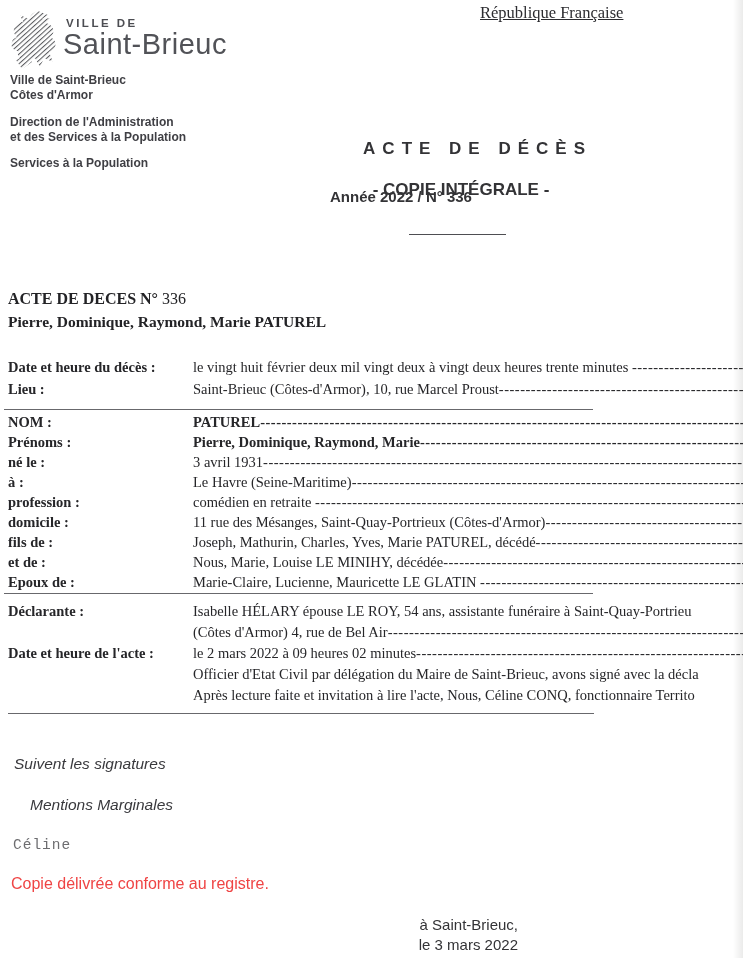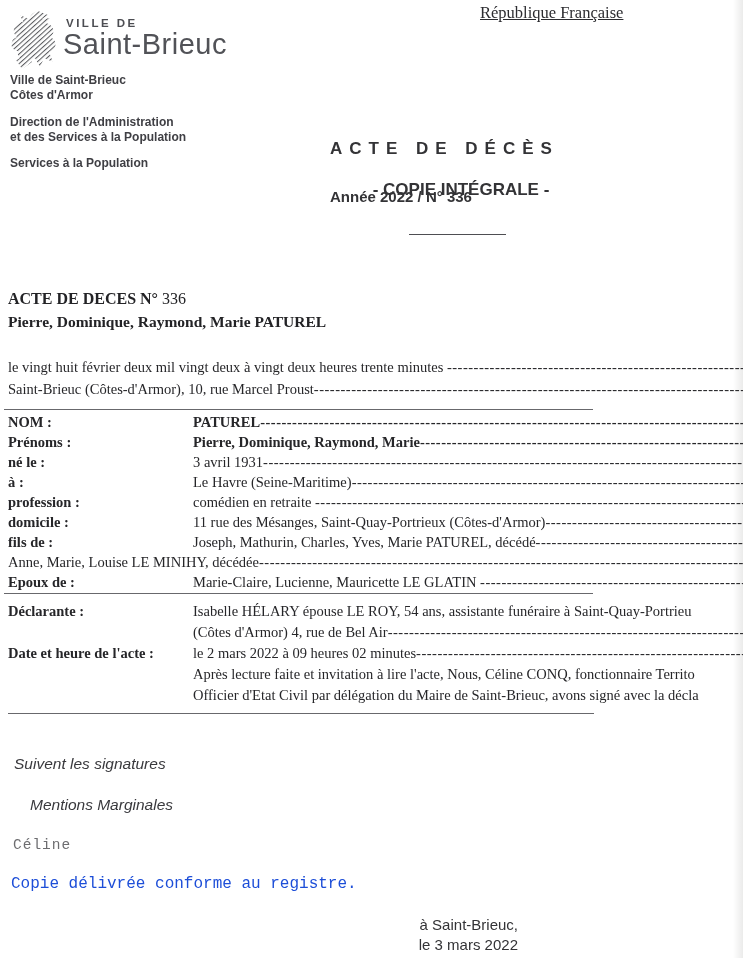--- a/index.html
+++ b/index.html
@@ -31,21 +31,21 @@
   .lh-dept { top:115px; }
   .lh-serv { top:156px; }
 
   
   .republic {
     left:480px; top:3px;
     font-family:"Liberation Serif", serif;
     font-size:16.5px; color:#2c2c30;text-decoration:underline;
   }
   .doc-title {
-    left:330px; top:139px; width:262px; text-align:left;
+    left:330px; top:139px; width:262px; text-align:right;
     font-size:17px; font-weight:bold; letter-spacing:7px; color:#333336;
   }
   .copy-label { left:330px; top:180px; width:262px; text-align:center;
     font-size:17px; font-weight:bold; color:#333336; }
   .year-line  { left:330px; top:188px; width:262px; 
     font-size:15px; font-weight:bold; color:#333336; }
   .short-rule { left:409px; top:234px; width:97px; border-top:1.6px solid #4e4e52; }
   .act-heading { left:8px; top:290px; font-family:"Liberation Serif", serif;
     font-size:16px; color:#232326; }
   .act-heading b { font-weight:bold; }
@@ -66,21 +66,21 @@
   .rule { border-top:1.6px solid #68686c; height:0; }
   .rule-1 { left:4px; top:409px; width:589px; }
   .rule-2 { left:4px; top:593px; width:589px; }
   .rule-3 { left:8px; top:713px; width:586px; }
 
   
   .sig-note   { left:14px; top:755px; font-size:15.5px; font-style:italic; color:#39393d; }
   .mentions   { left:14px; top:796px; font-size:15.5px; font-style:italic; color:#39393d;margin-left:16px; }
   .neant      { left:13px; top:837px; font-family:"Liberation Mono", monospace;
                 font-size:14.5px; color:#6d6d70; letter-spacing:1px; }
-  .copy-state { left:11px; top:875px; font-size:16px; color:#1d4ed8;font-family:Liberation Mono, monospace; }
+  .copy-state { left:11px; top:875px; font-size:16px; color:#ef4444; }
   .place-date { left:368px; top:915px; width:150px; text-align:right;
                 font-size:15px; line-height:19.5px; color:#333336; }
 
   .edge-shade { right:0; top:0; width:10px; height:958px;
     background:linear-gradient(90deg, rgba(0,0,0,0), rgba(90,90,85,0.12)); }
 </style>
 </head>
 <body>
 
 <div class="abs logo-wrap">
@@ -115,24 +115,26 @@
 <div class="abs short-rule"></div>
 
 <div class="abs act-heading">
   <b>ACTE DE DECES N°</b>
   <span>336</span>
 </div>
 <div class="abs act-name">Pierre, Dominique, Raymond, Marie PATUREL</div>
 
 <div class="abs rows rows-death">
   <div class="row">
+    <span class="lab">Date et heure du décès :</span>
     <span class="val"><span class="vtext">le vingt huit février deux mil vingt deux à vingt deux heures trente minutes </span><span class="dash">--------------------------------------------------------------------------------------------------------------------------------------------------------------------------------------------------------------------</span></span>
   </div>
 
   <div class="row">
+    <span class="lab">Lieu :</span>
     <span class="val"><span class="vtext">Saint-Brieuc (Côtes-d'Armor), 10, rue Marcel Proust</span><span class="dash">--------------------------------------------------------------------------------------------------------------------------------------------------------------------------------------------------------------------</span></span>
   </div>
 </div>
 
 <div class="abs rule rule-1"></div>
 
 <div class="abs rows rows-identity">
   <div class="row">
     <span class="lab">NOM :</span>
     <span class="val bold"><span class="vtext">PATUREL</span><span class="dash">--------------------------------------------------------------------------------------------------------------------------------------------------------------------------------------------------------------------</span></span>
@@ -162,21 +164,22 @@
     <span class="lab">domicile :</span>
     <span class="val"><span class="vtext">11 rue des Mésanges, Saint-Quay-Portrieux (Côtes-d'Armor)</span><span class="dash">--------------------------------------------------------------------------------------------------------------------------------------------------------------------------------------------------------------------</span></span>
   </div>
 
   <div class="row">
     <span class="lab">fils de :</span>
     <span class="val"><span class="vtext">Joseph, Mathurin, Charles, Yves, Marie PATUREL, décédé</span><span class="dash">--------------------------------------------------------------------------------------------------------------------------------------------------------------------------------------------------------------------</span></span>
   </div>
 
   <div class="row">
-    <span class="val"><span class="vtext">Anne, Marie, Louise LE MINIHY, décédée</span><span class="dash">--------------------------------------------------------------------------------------------------------------------------------------------------------------------------------------------------------------------</span></span>
+    <span class="lab">et de :</span>
+    <span class="val"><span class="vtext">Nous, Marie, Louise LE MINIHY, décédée</span><span class="dash">--------------------------------------------------------------------------------------------------------------------------------------------------------------------------------------------------------------------</span></span>
   </div>
 
   <div class="row">
     <span class="lab">Epoux de :</span>
     <span class="val"><span class="vtext">Marie-Claire, Lucienne, Mauricette LE GLATIN </span><span class="dash">--------------------------------------------------------------------------------------------------------------------------------------------------------------------------------------------------------------------</span></span>
   </div>
 </div>
 
 <div class="abs rule rule-2"></div>
 
@@ -191,26 +194,26 @@
     <span class="val"><span class="vtext">(Côtes d'Armor) 4, rue de Bel Air</span><span class="dash">--------------------------------------------------------------------------------------------------------------------------------------------------------------------------------------------------------------------</span></span>
   </div>
 
   <div class="row">
     <span class="lab">Date et heure de l'acte :</span>
     <span class="val"><span class="vtext">le 2 mars 2022 à 09 heures 02 minutes</span><span class="dash">--------------------------------------------------------------------------------------------------------------------------------------------------------------------------------------------------------------------</span></span>
   </div>
 
   <div class="row">
     <span class="lab"></span>
+    <span class="val"><span class="vtext">Officier d'Etat Civil par délégation du Maire de Saint-Brieuc, avons signé avec la décla</span><span class="dash"></span></span>
+  </div>
+
+  <div class="row">
+    <span class="lab"></span>
     <span class="val"><span class="vtext">Après lecture faite et invitation à lire l'acte, Nous, Céline CONQ, fonctionnaire Territo</span><span class="dash"></span></span>
-  </div>
-
-  <div class="row">
-    <span class="lab"></span>
-    <span class="val"><span class="vtext">Officier d'Etat Civil par délégation du Maire de Saint-Brieuc, avons signé avec la décla</span><span class="dash"></span></span>
   </div>
 </div>
 
 <div class="abs rule rule-3"></div>
 
 <div class="abs sig-note">Suivent les signatures</div>
 <div class="abs mentions">Mentions Marginales</div>
 <div class="abs neant">Céline</div>
 <div class="abs copy-state">Copie délivrée conforme au registre.</div>
 <div class="abs place-date">

